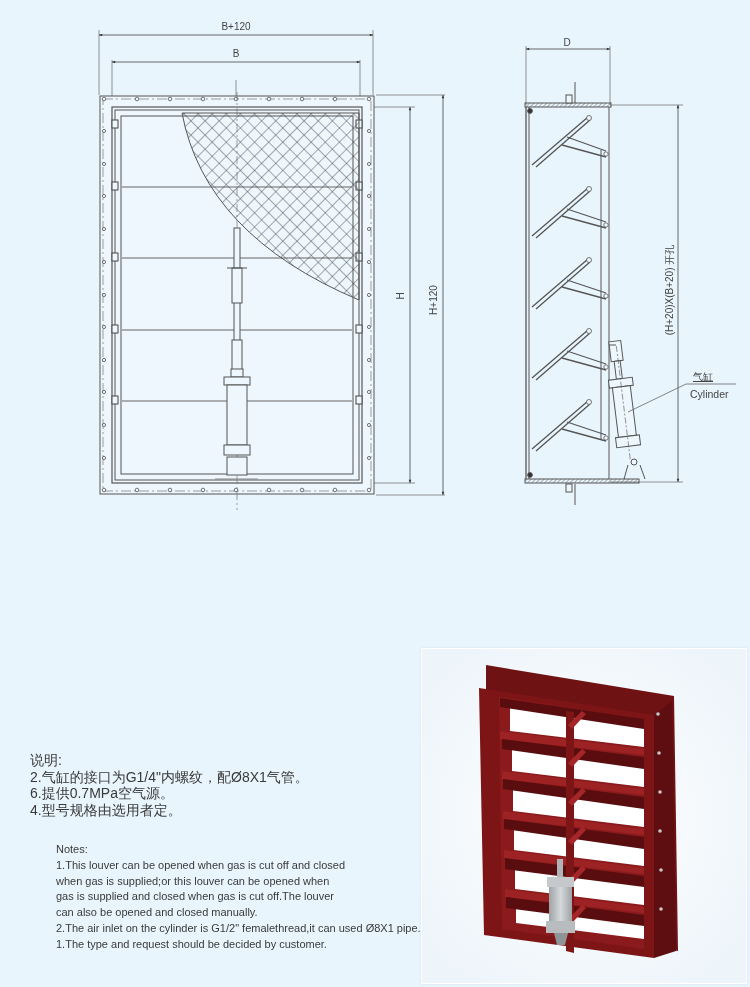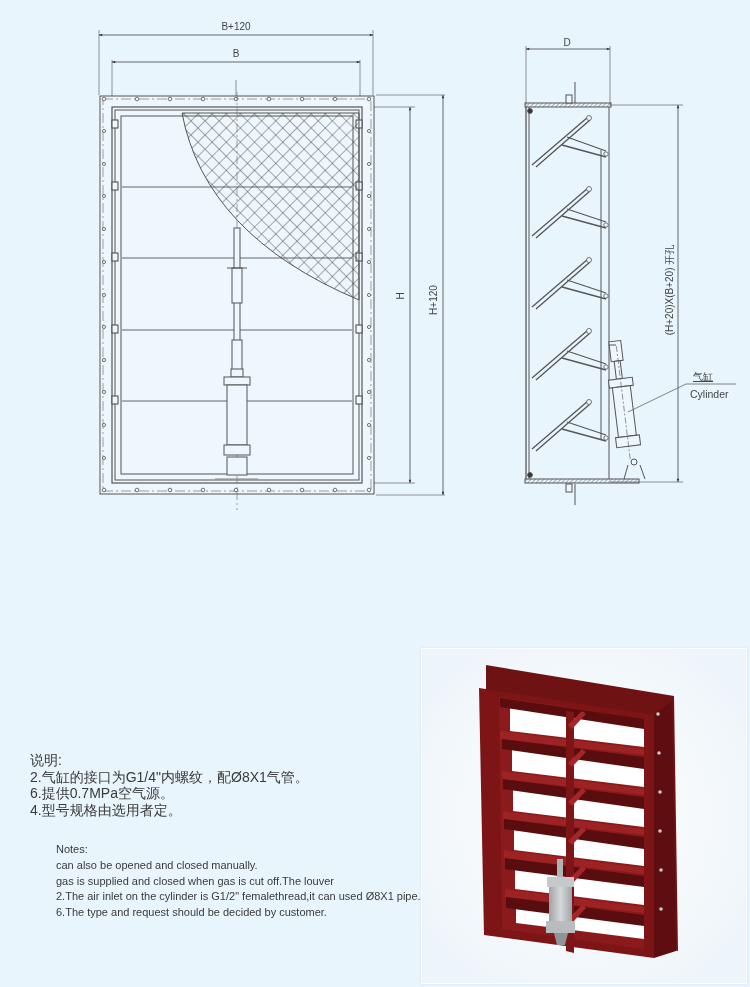--- a/index.html
+++ b/index.html
@@ -231,24 +231,26 @@
 
 <div class="notes-cn">
   <div>说明:</div>
   <div>2.气缸的接口为G1/4"内螺纹，配Ø8X1气管。</div>
   <div>6.提供0.7MPa空气源。</div>
   <div>4.型号规格由选用者定。</div>
 </div>
 
 <div class="notes-en">
   <div>Notes:</div>
+  <div>1.This louver can be opened when gas is cut off and closed</div>
+  <div>when gas is supplied;or this louver can be opened when</div>
+  <div>gas is supplied and closed when gas is cut off.The louver</div>
   <div>can also be opened and closed manually.</div>
-  <div>gas is supplied and closed when gas is cut off.The louver</div>
   <div>2.The air inlet on the cylinder is G1/2" femalethread,it can used Ø8X1 pipe.</div>
-  <div>6.The type and request should be decided by customer.</div>
+  <div>1.The type and request should be decided by customer.</div>
 </div>
 
 <div class="photo-frame">
   <svg width="324" height="334" viewBox="0 0 324 334">
     <defs>
       <radialGradient id="bgGlow" cx="50%" cy="50%" r="60%">
         <stop offset="0%" stop-color="#ffffff"></stop>
         <stop offset="100%" stop-color="#eef5fa"></stop>
       </radialGradient>
       <linearGradient id="cyl" x1="0" x2="1">

